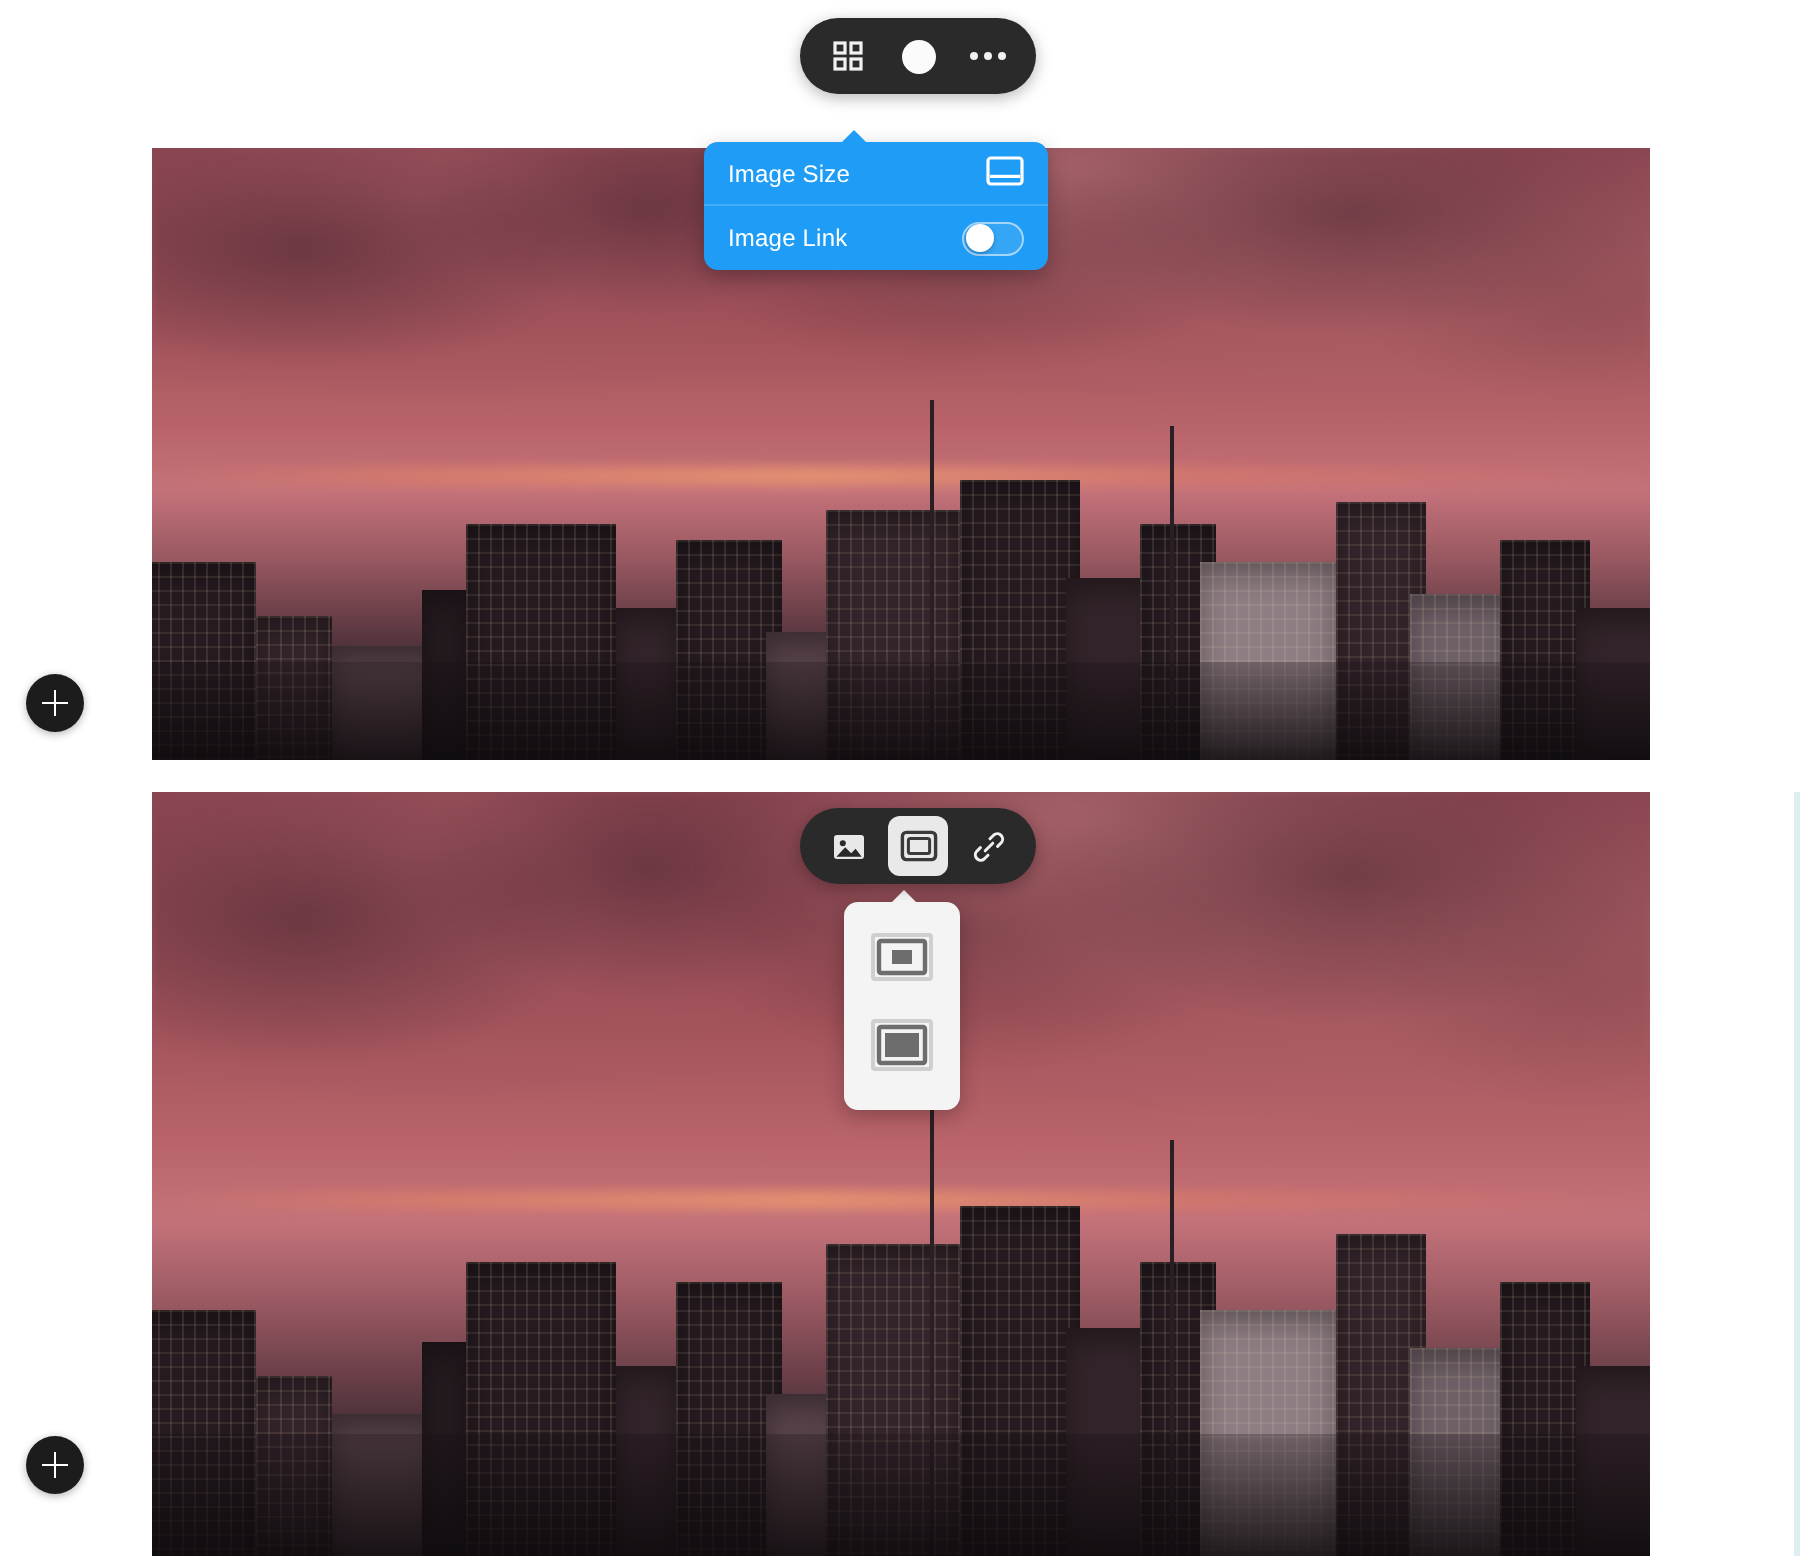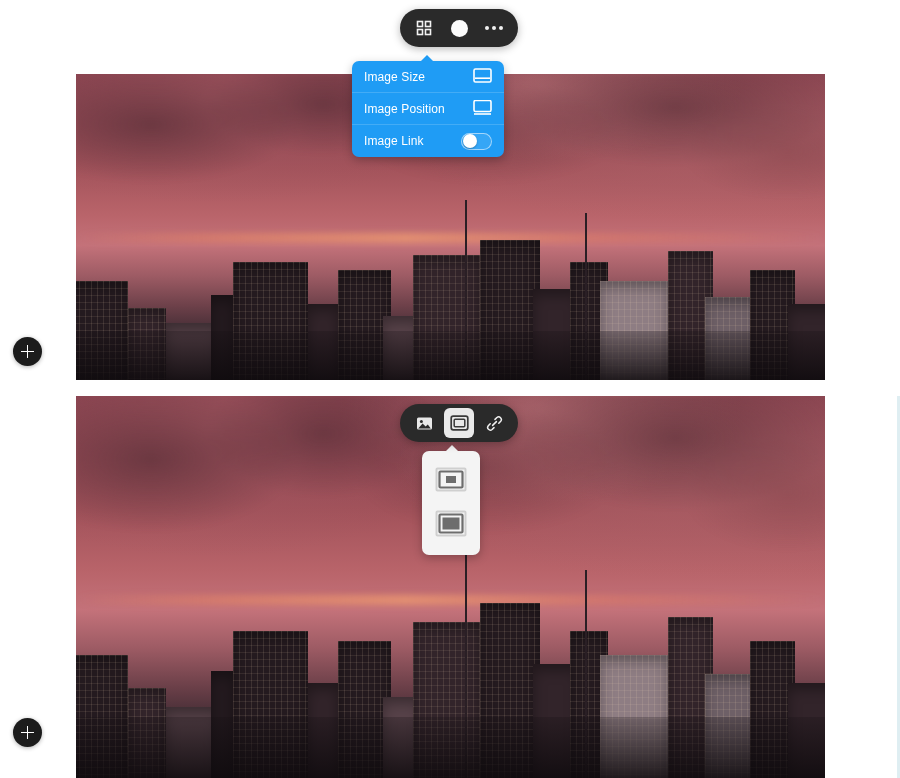--- a/index.html
+++ b/index.html
@@ -110,22 +110,22 @@
   .dots { display: flex; gap: 3px; align-items: center; }
   .dots i { width: 4px; height: 4px; border-radius: 50%; background: #f1f1f1; display: block; }
   .big-dot { width: 17px; height: 17px; border-radius: 50%; background: #fbfbfb; }
 
   #toolbar-top { left: 400px; top: 9px; }
   #toolbar-bottom { left: 400px; top: 404px; }
 
   
   .menu-blue {
     position: absolute;
-    left: 352px; top: 61px;
-    width: 152px;
+    left: 352px; top: 71px;
+    width: 172px;
     background: #1f9cf5;
     border-radius: 7px;
     box-shadow: 0 3px 10px rgba(0,0,0,.25);
     z-index: 25;
     overflow: visible;
   }
   .menu-blue::before {
     content: "";
     position: absolute;
     top: -6px; left: 68px;
@@ -347,29 +347,20 @@
     <div class="menu-row">
       <span class="menu-label">Image Size</span>
       <span>
         <svg width="19" height="15" viewBox="0 0 19 15">
           <rect x="1" y="1" width="17" height="13" rx="1.5" fill="none" stroke="#ffffff" stroke-width="1.6"></rect>
           <line x1="2" y1="10.2" x2="17" y2="10.2" stroke="#ffffff" stroke-width="1.6"></line>
         </svg>
       </span>
     </div>
 
-    <div class="menu-row">
-      <span class="menu-label">Image Position</span>
-      <span>
-        <svg width="19" height="15" viewBox="0 0 19 15">
-          <rect x="1" y="0.5" width="17" height="11" rx="1.5" fill="none" stroke="#ffffff" stroke-width="1.6"></rect>
-          <line x1="1" y1="14" x2="18" y2="14" stroke="#ffffff" stroke-width="1.6"></line>
-        </svg>
-      </span>
-    </div>
 
 
 
     <div class="menu-row">
       <span class="menu-label">Image Link</span>
       <span class="switch off">
           <span class="knob"></span>
         </span>
     </div>
 

